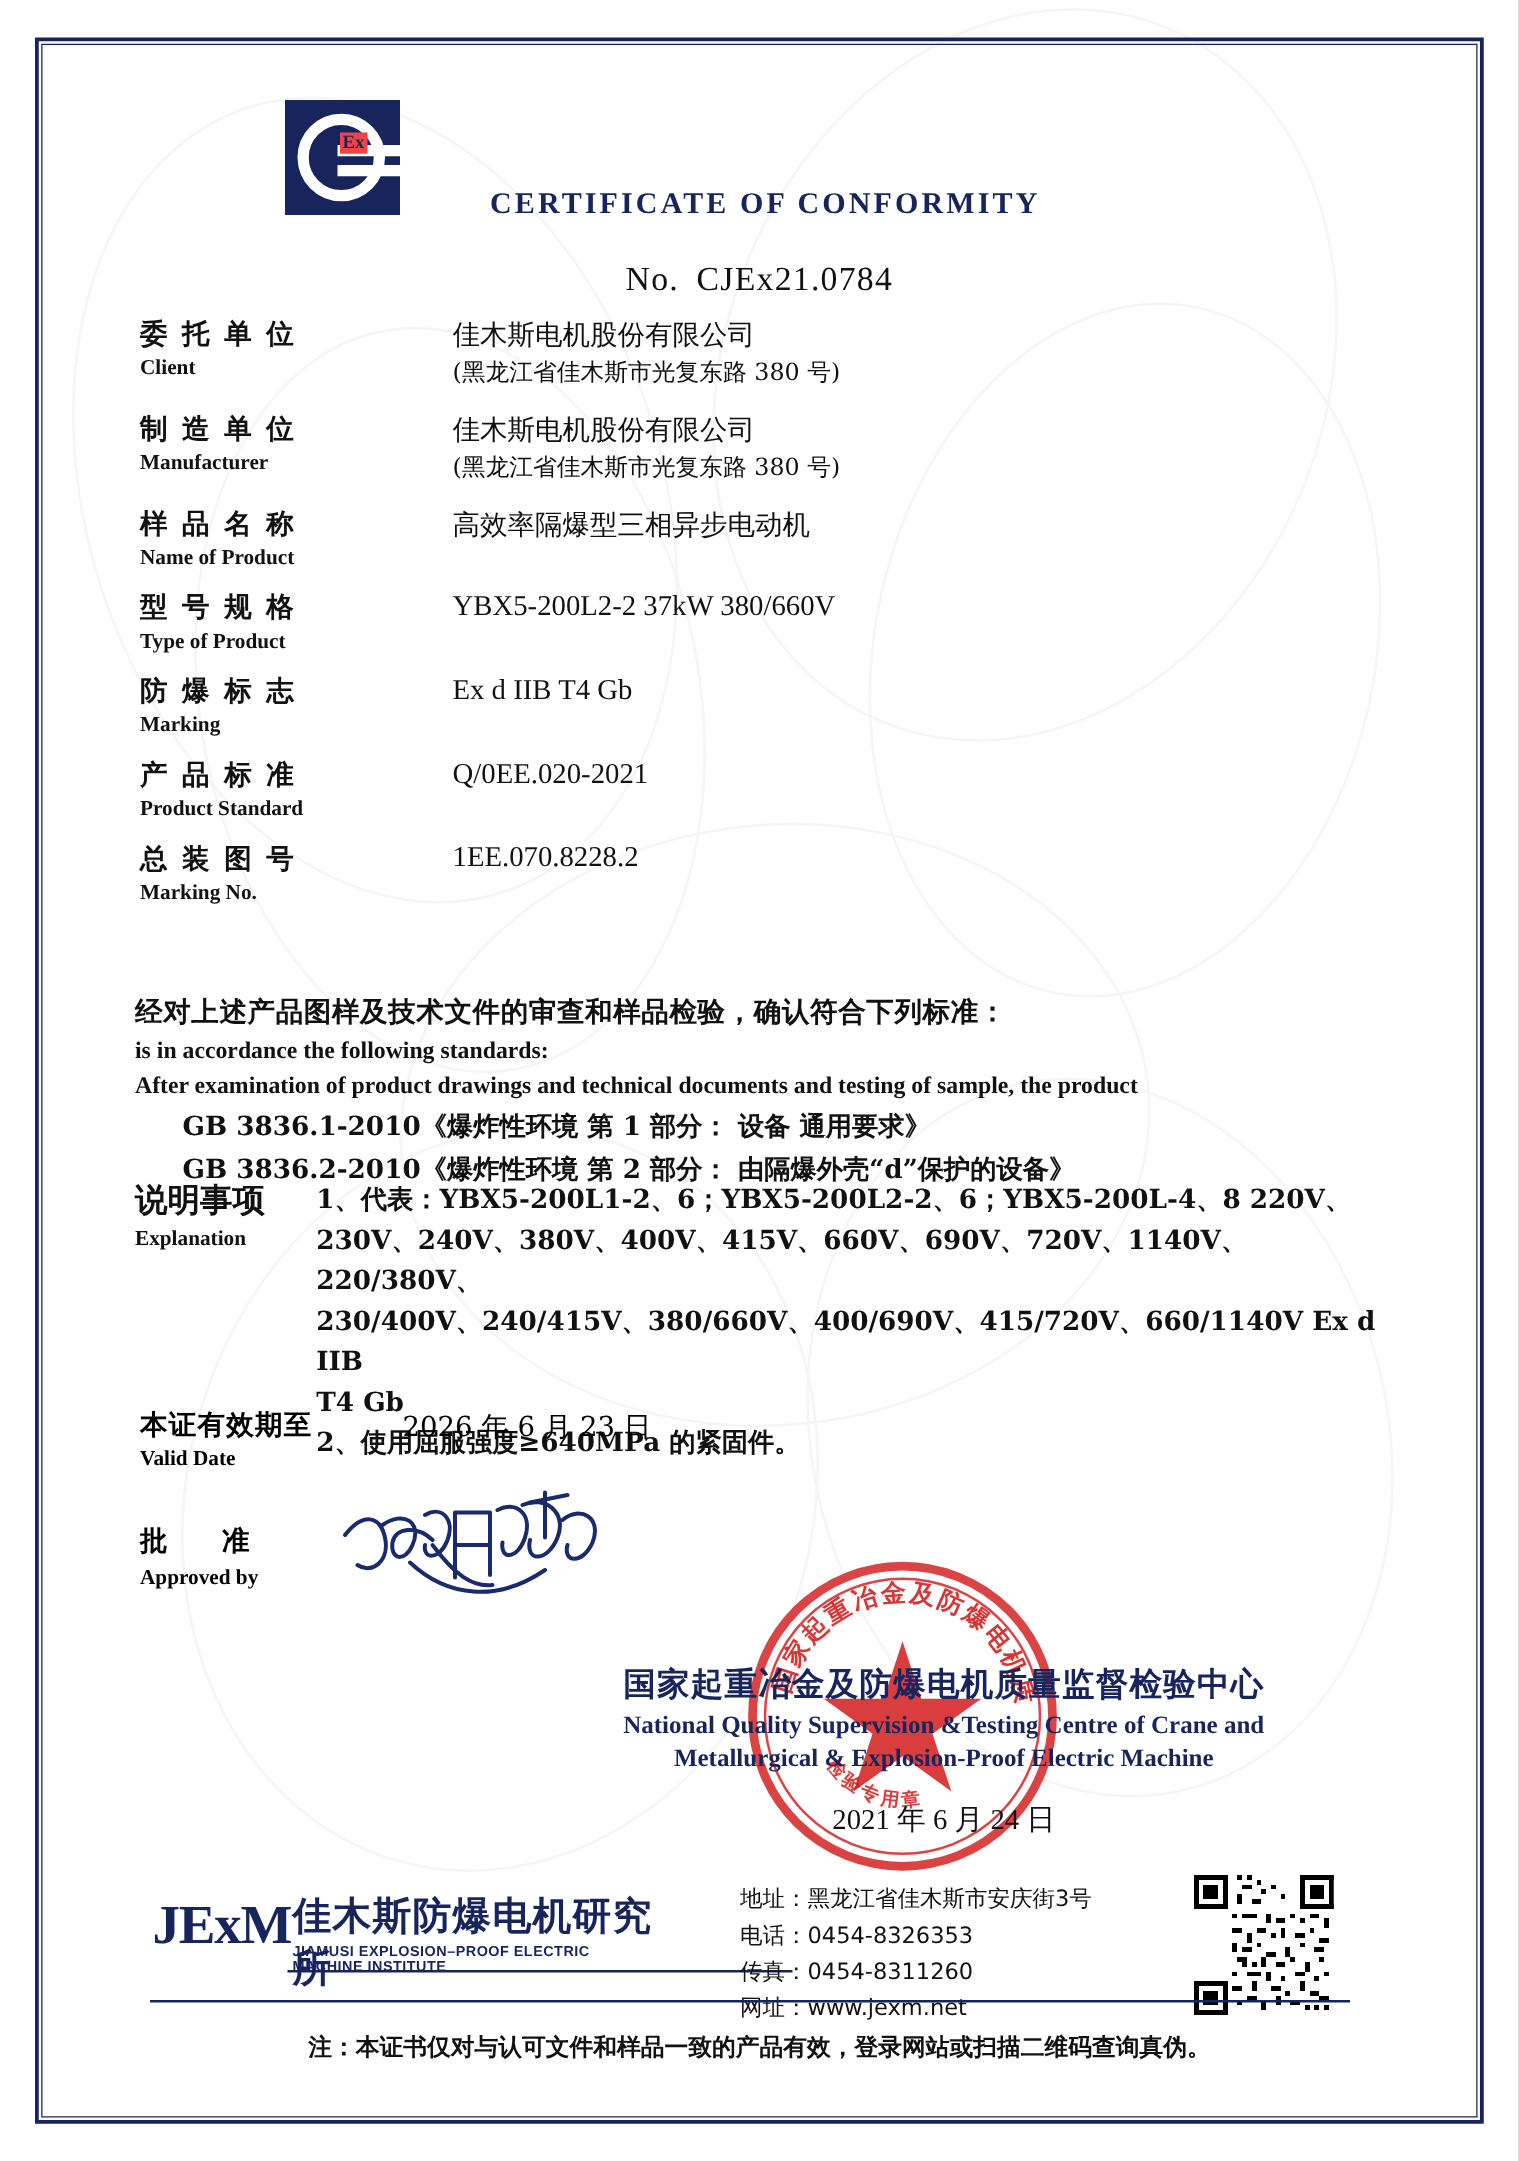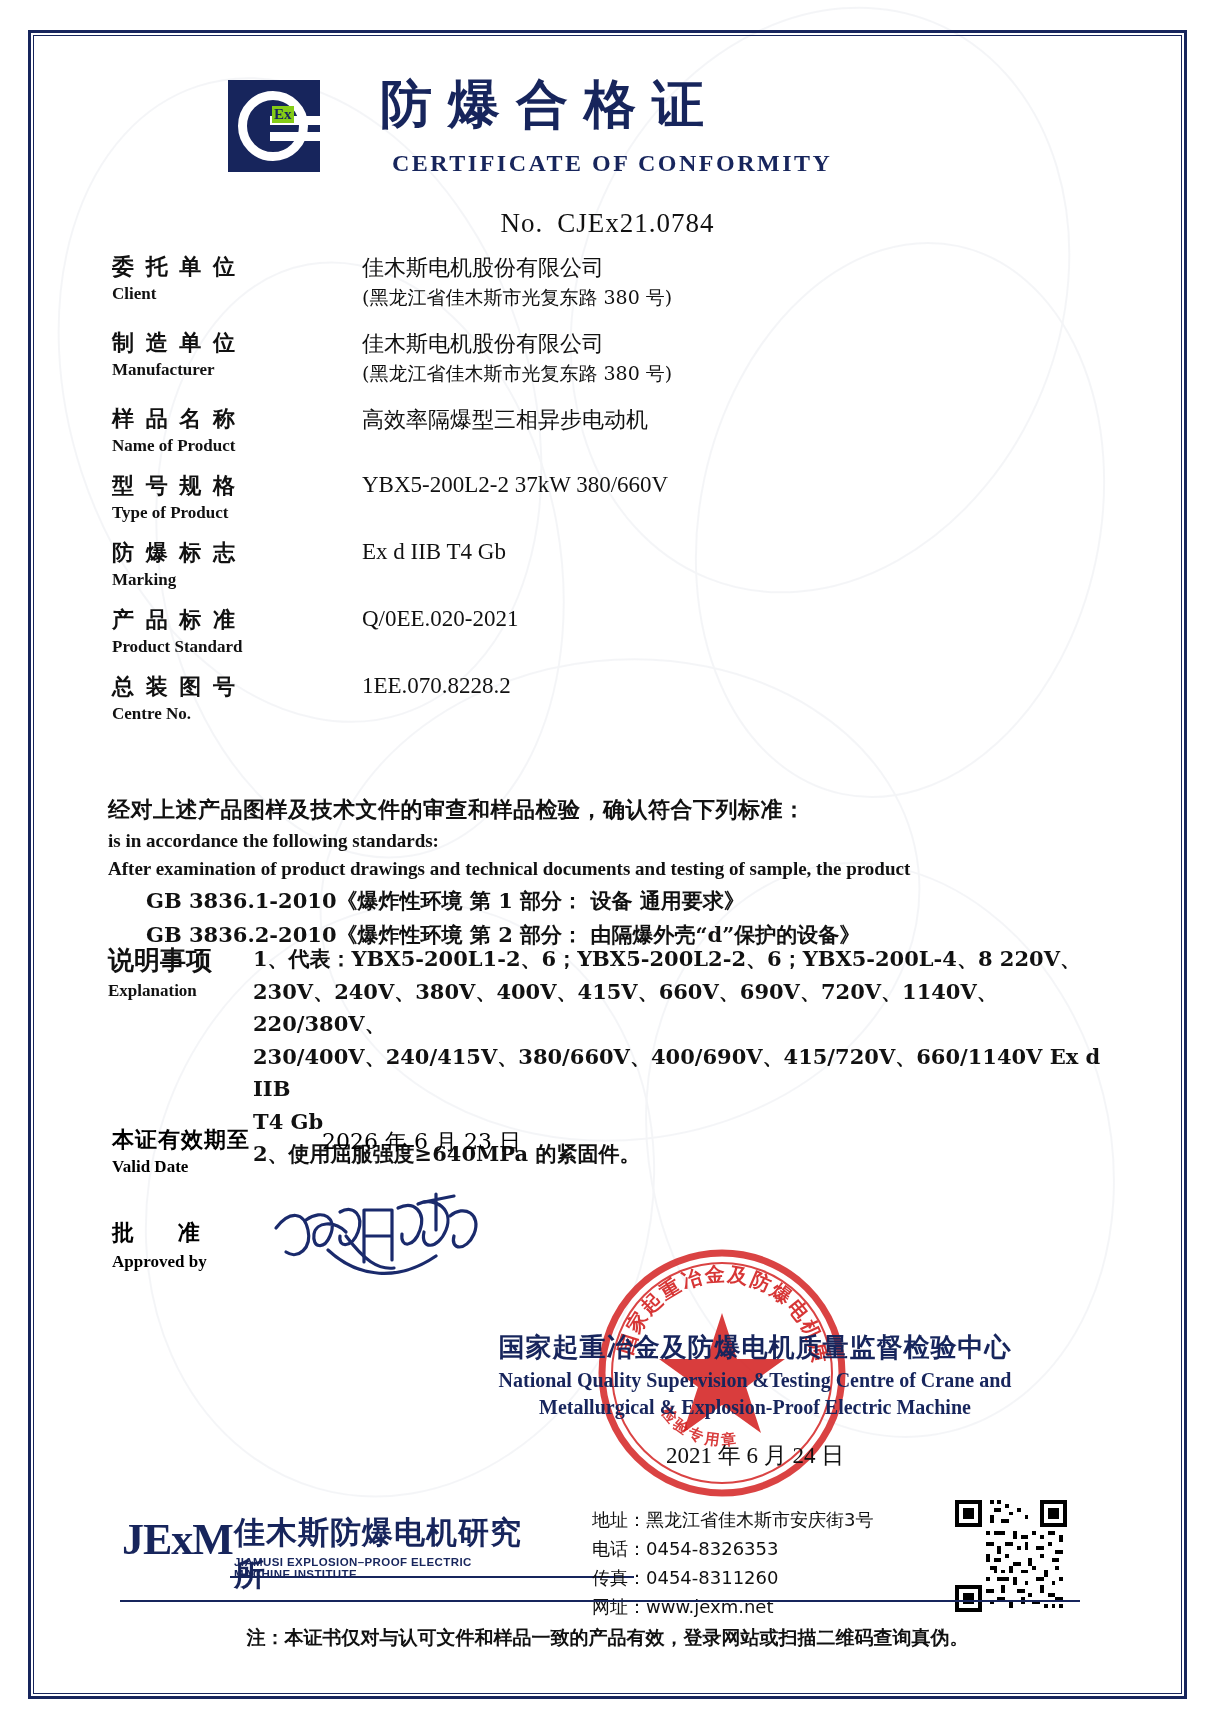--- a/index.html
+++ b/index.html
@@ -86,21 +86,21 @@
     background: #ffffff;
   }
   .ex-logo .extext {
     position: absolute;
     left: 44px;
     top: 26px;
     color: #17255c;
     font-size: 15px;
     font-weight: bold;
     font-family: "Liberation Serif", serif;
-    background: #84cc16;
+    background: #ef4444;
     padding: 0 2px;
     z-index: 3;
   }
   .title-cn {
     position: absolute;
     left: 380px;
     top: 8px;
     font-size: 52px;
     font-weight: bold;
     letter-spacing: 16px;
@@ -449,21 +449,20 @@
   <div class="outer-border"></div>
   <div class="inner-border"></div>
 
   <div class="header">
     <div class="ex-logo">
       <div class="cutC"></div>
       <div class="bar"></div>
       <div class="bar2"></div>
       <div class="extext">Ex</div>
     </div>
-    <div class="title-cn">防爆合格证</div>
     <div class="title-en">CERTIFICATE OF CONFORMITY</div>
   </div>
 
   <div class="cert-no">
     <span class="nolabel">No.</span><span>CJEx21.0784</span>
   </div>
 
   <div class="fields">
 
     <div class="frow" style="height:76px">
@@ -512,21 +511,21 @@
       <div class="flabel">
         <span class="cn">产 品 标 准</span>
         <span class="en">Product Standard</span>
       </div>
       <div class="fval en-val">Q/0EE.020-2021</div>
     </div>
 
     <div class="frow" style="height:67px">
       <div class="flabel">
         <span class="cn">总 装 图 号</span>
-        <span class="en">Centre No.</span>
+        <span class="en">Marking No.</span>
       </div>
       <div class="fval en-val">1EE.070.8228.2</div>
     </div>
 
   </div>
 
   <div class="statement">
     <div class="st-cn">经对上述产品图样及技术文件的审查和样品检验，确认符合下列标准：</div>
     <div class="st-en">is in accordance the following standards:</div>
     <div class="st-en">After examination of product drawings and technical documents and testing of sample, the product</div>

